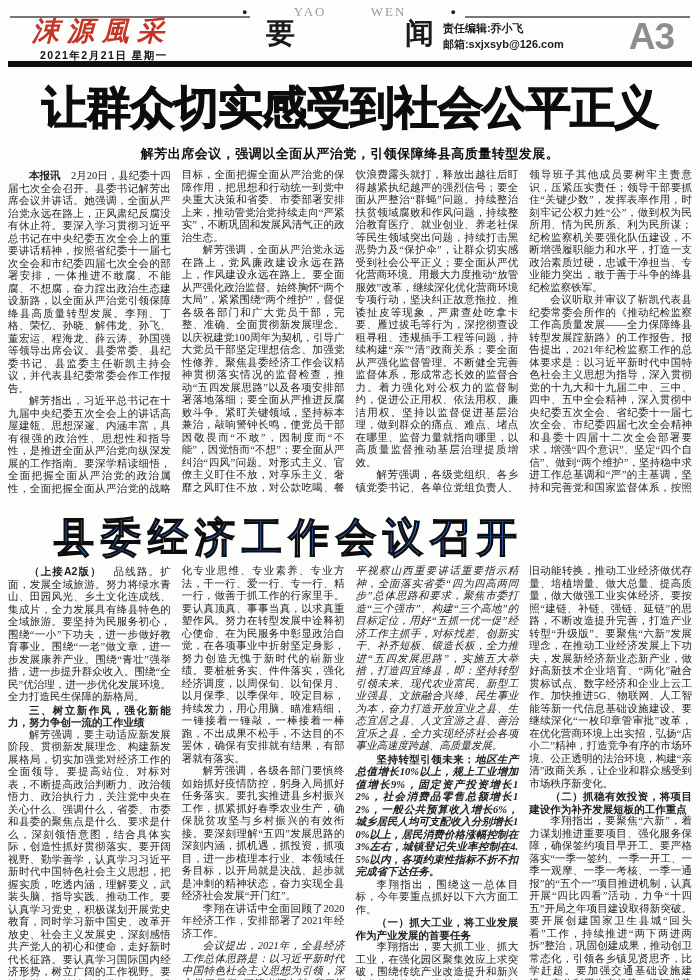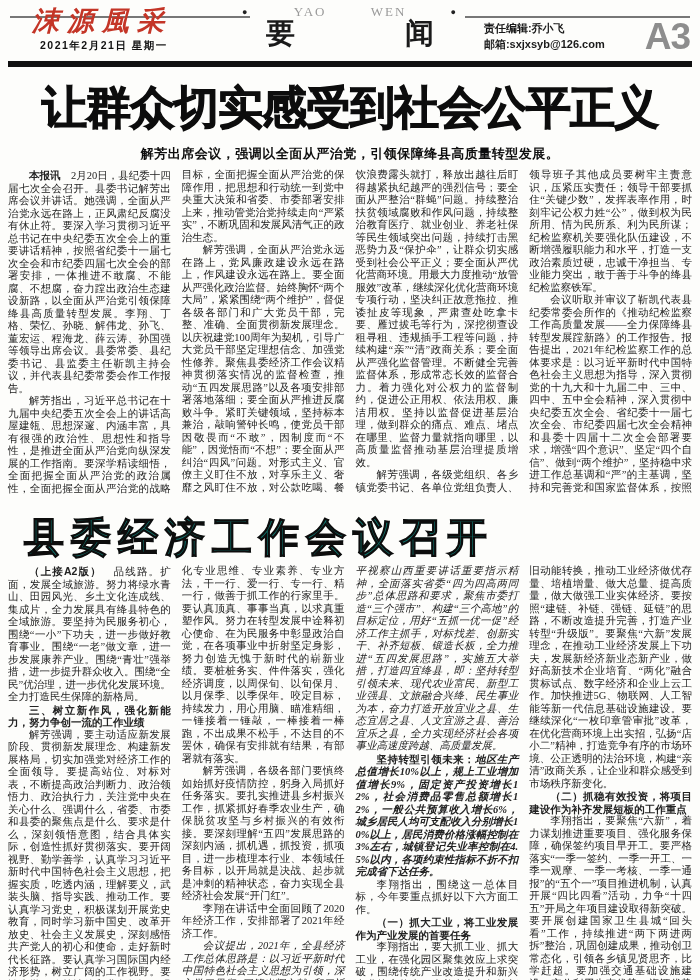--- a/index.html
+++ b/index.html
@@ -3,51 +3,51 @@
 <meta charset="utf-8">
 <style>
   html,body{margin:0;padding:0;background:#e8e8e6;}
   .page{position:relative;width:700px;height:980px;margin:0 auto;background:#fdfdfb;
         font-family:"Liberation Serif","DejaVu Serif",serif;color:#1a1a1a;overflow:hidden;}
   
   .header{position:relative;height:50px;margin:8px 10px 0 10px;}
   .topline{position:absolute;top:8px;height:0;border-top:2px solid #777;}
   .topline.left{left:0;width:240px;}
   .topline.right{right:0;width:225px;}
-  .h-left{position:absolute;left:22px;top:0;}
+  .h-left{position:absolute;left:22px;top:10px;}
   .masthead{font-style:italic;font-weight:bold;font-size:27px;letter-spacing:8px;line-height:1;}
   .date{font-family:"Liberation Sans",sans-serif;font-weight:bold;font-size:10.5px;letter-spacing:1.5px;margin-top:4px;color:#111;margin-left:8px;}
   .h-center{position:absolute;left:50%;top:-4px;transform:translateX(-50%);text-align:center;width:220px;}
   .pinyin-row{font-size:13px;color:#9a9a9a;letter-spacing:2px;display:flex;justify-content:space-between;align-items:center;padding:0 2px;}
   .pinyin-row .dot{color:#222;font-size:9px;}
   .section-row{display:flex;justify-content:space-between;padding:0 26px;margin-top:-2px;}
   .section-row span{font-size:29px;font-weight:bold;line-height:1.1;}
-  .h-right{position:absolute;right:0;top:10px;display:flex;align-items:center;}
+  .h-right{position:absolute;right:16px;top:10px;display:flex;align-items:center;gap:25px;}
   .editor-lines{font-family:"Liberation Sans",sans-serif;font-weight:bold;font-size:11px;line-height:1.45;margin-right:12px;}
   .pageno{font-family:"Liberation Sans",sans-serif;font-weight:900;font-size:37px;line-height:1;letter-spacing:-1px;margin-left:28px;}
   .black-bar{height:6px;background:#111;margin:3px 8px 0 8px;}
   
   .headline1{margin:14px 8px 0 8px;text-align:center;font-family:"Liberation Sans","DejaVu Sans",sans-serif;
              font-weight:900;font-size:45px;line-height:1.2;letter-spacing:-1px;color:#0d0d0d;
              -webkit-text-stroke:1.1px #0d0d0d;}
   .subheadline{margin:10px 8px 6px 8px;text-align:center;font-weight:bold;font-size:13px;letter-spacing:.5px;color:#0d0d0d;}
   
   .cols{margin:6px 8px 0 8px;column-gap:11px;column-count:4;column-fill:auto;
         font-size:10.5px;line-height:12.5px;text-align:justify;word-break:break-all;color:#222;}
   .cols.a1{height:336px;}
   .cols.a2{height:428px;}
   .cols p{margin:0;text-indent:2em;}
   .cols p b.lead{font-family:"Liberation Sans",sans-serif;}
   .cols p.subhead{font-weight:bold;font-family:"Liberation Sans",sans-serif;}
   .cols p.italic{font-style:italic;}
   .cols p.bolditalic{font-style:italic;font-weight:bold;}
   .cols p.bolditalic b.lead{font-style:normal;}
   
-  .headline2{margin:10px 8px 2px 24px;text-align:left;font-family:"Liberation Sans","DejaVu Sans",sans-serif;
-             font-weight:900;font-size:40px;line-height:1.1;letter-spacing:7px;color:#0f766e;
+  .headline2{margin:10px 8px 2px 54px;text-align:left;font-family:"Liberation Sans","DejaVu Sans",sans-serif;
+             font-weight:900;font-size:40px;line-height:1.1;letter-spacing:7px;color:#3b82f6;
              -webkit-text-stroke:1px #0d0d0d;}
 </style>
 </head>
 <body>
 
 <div class="page">
 
   <div class="header">
     <div class="topline left"></div>
     <div class="topline right"></div>

